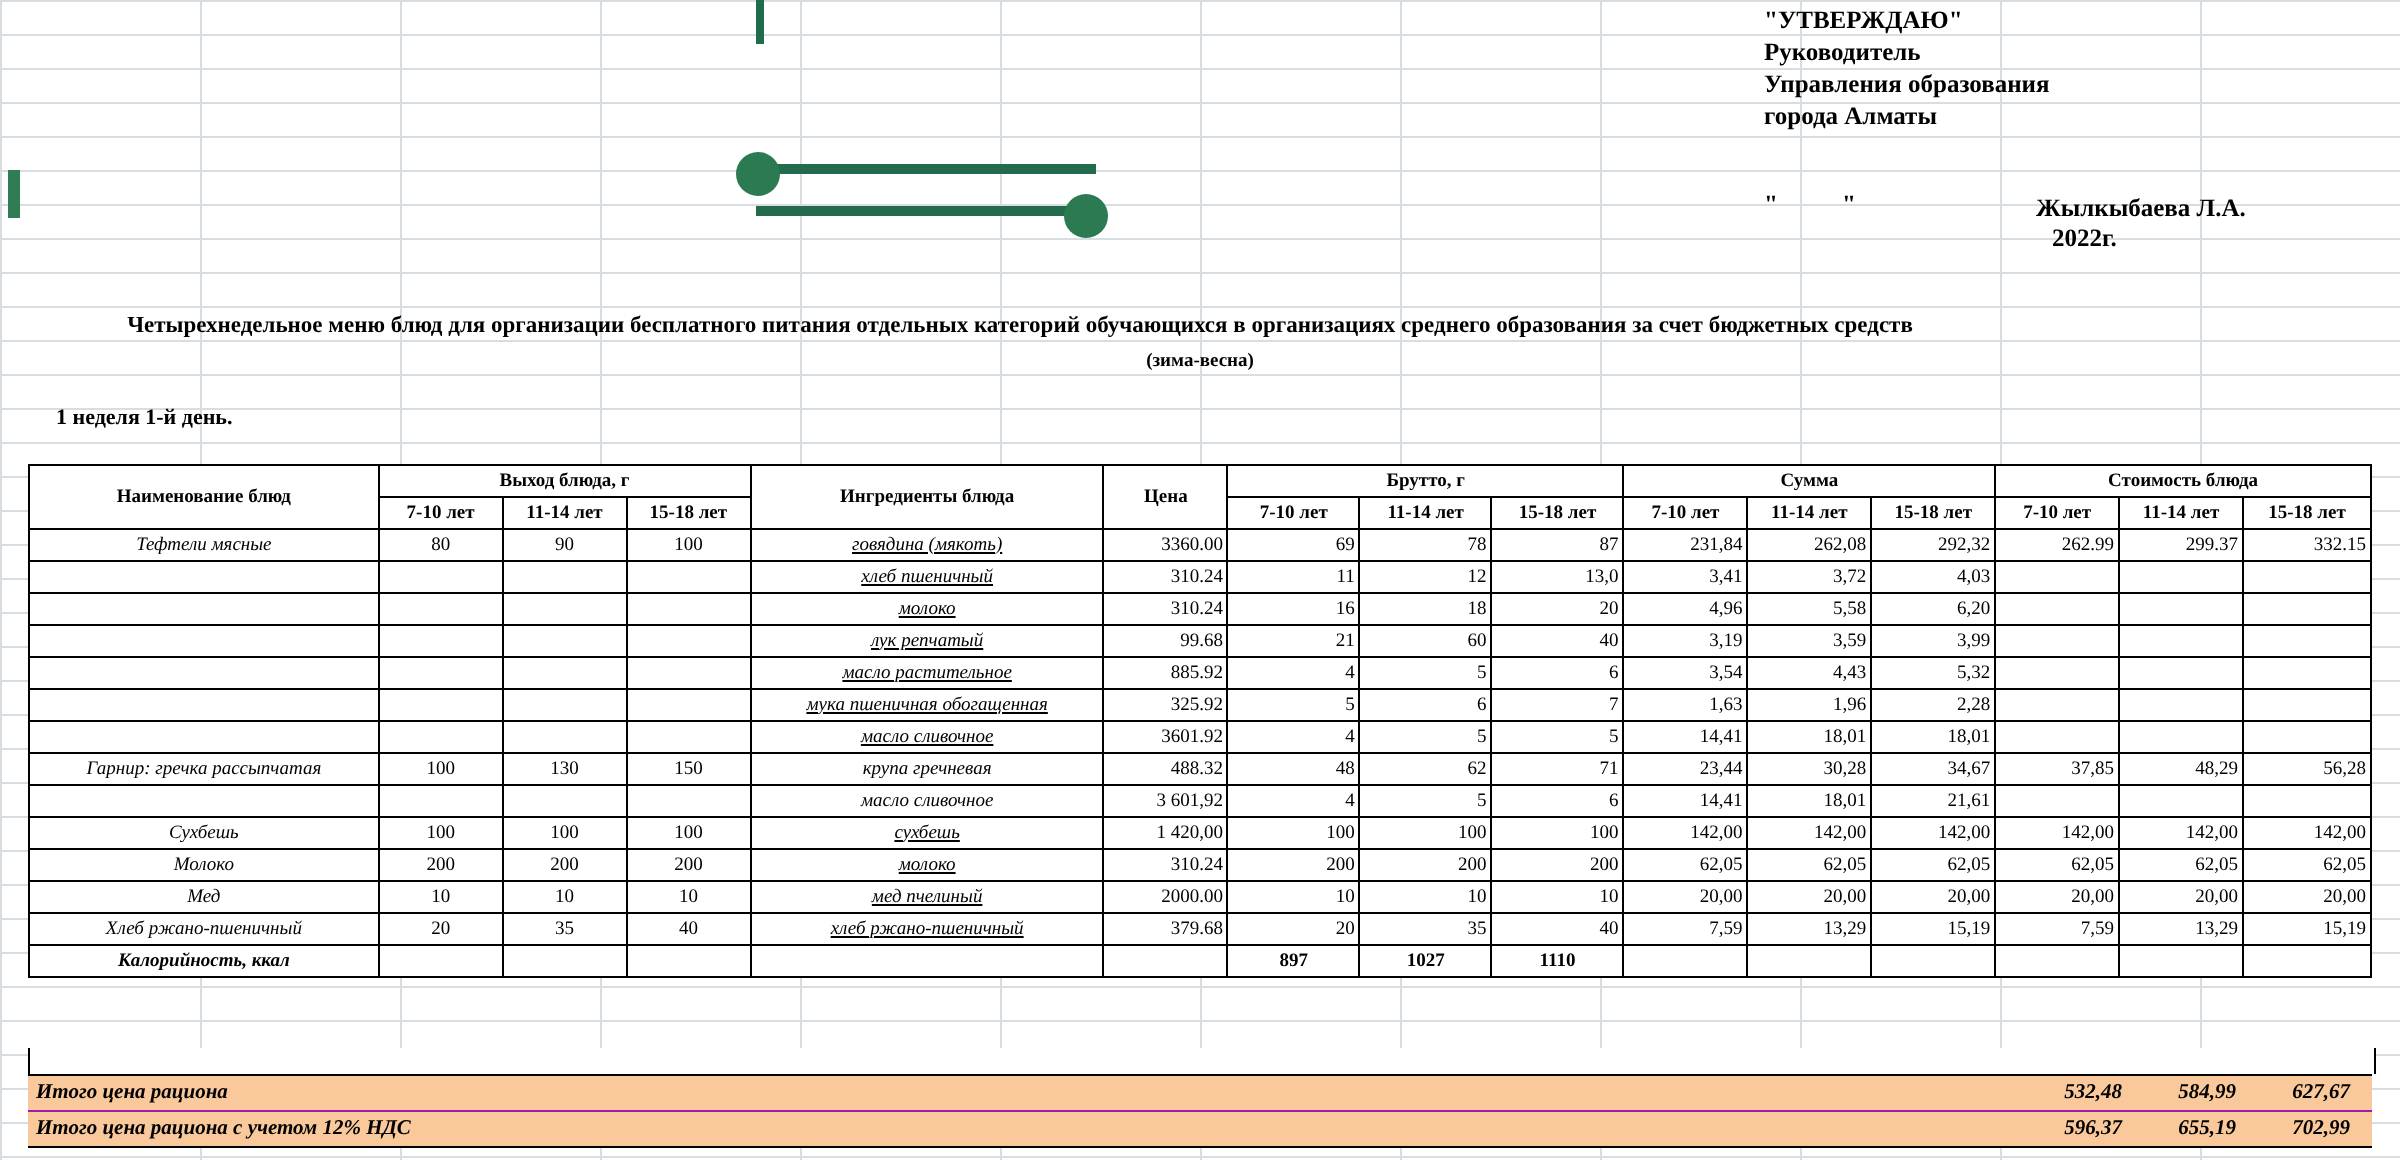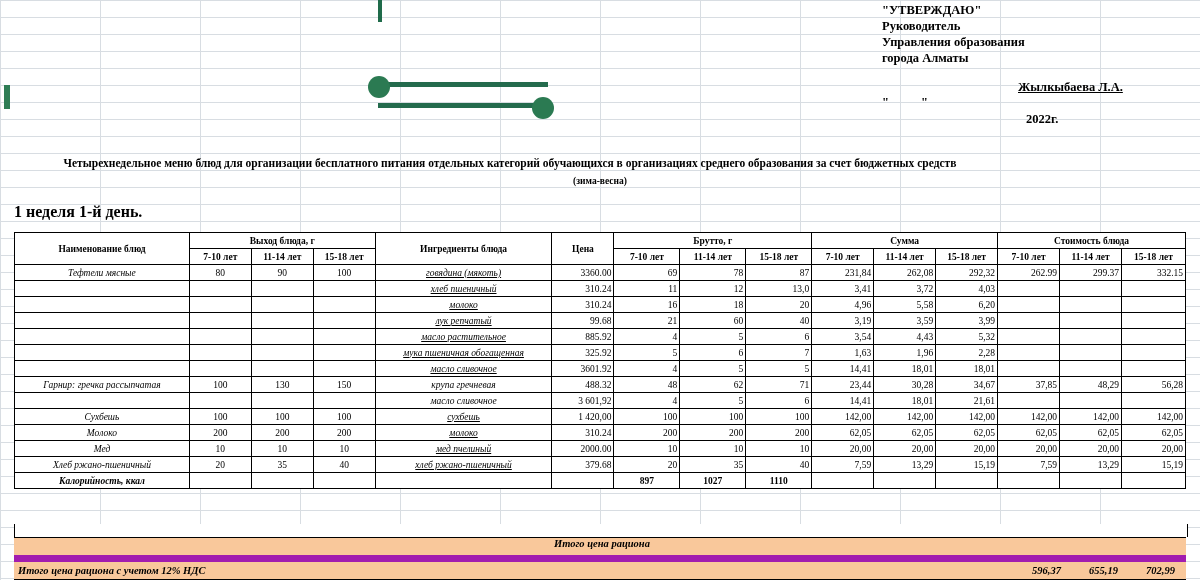--- a/index.html
+++ b/index.html
@@ -37,25 +37,24 @@
     top: 2px;
     width: 300px;
     font-weight: bold;
     font-size: 12.5px;
     line-height: 16px;
   }
   .approve div { white-space: nowrap; }
   .signer {
     position: absolute;
     left: 1018px;
-    top: 80px;
+    top: 97px;
     font-weight: bold;
     font-size: 12.5px;
     white-space: nowrap;
-    text-decoration: underline;
   }
   .datequotes {
     position: absolute;
     left: 882px;
     top: 95px;
     font-weight: bold;
     font-size: 12.5px;
     letter-spacing: 2px;
   }
   .datequotes .q2 { margin-left: 30px; }
@@ -115,23 +114,23 @@
   }
   .doc-subtitle {
     position: absolute;
     left: 0; top: 176px; width: 1200px;
     text-align: center;
     font-weight: bold;
     font-size: 9.5px;
   }
   .week-day {
     position: absolute;
-    left: 14px; top: 203px;
-    font-weight: bold;
-    font-size: 16px;
+    left: 28px; top: 203px;
+    font-weight: bold;
+    font-size: 11px;
   }
 
   
   table.menu {
     position: absolute;
     left: 14px;
     top: 232px;
     border-collapse: collapse;
     width: 1172px;
     font-size: 9.5px;
@@ -167,21 +166,21 @@
     border-bottom: 1px solid #000;
   }
   .totals .trow {
     display: flex;
     height: 17px;
     align-items: center;
     font-style: italic;
     font-weight: bold;
     font-size: 10.5px;
   }
-  .totals .trow:first-child { border-bottom: 7px solid #a21caf; flex-direction: column; }
+  .totals .trow:first-child { border-bottom: 1px solid #a21caf; }
   .totals .tlabel { padding-left: 4px; flex: 0 0 1000px; }
   .totals .tv { flex: 0 0 57px; text-align: center; }
   .spacer-band {
     position: absolute;
     left: 14px; top: 524px; width: 1172px; height: 13px;
     background: #ffffff;
     border-left: 1px solid #000;
     border-right: 1px solid #000;
   }
 </style>

